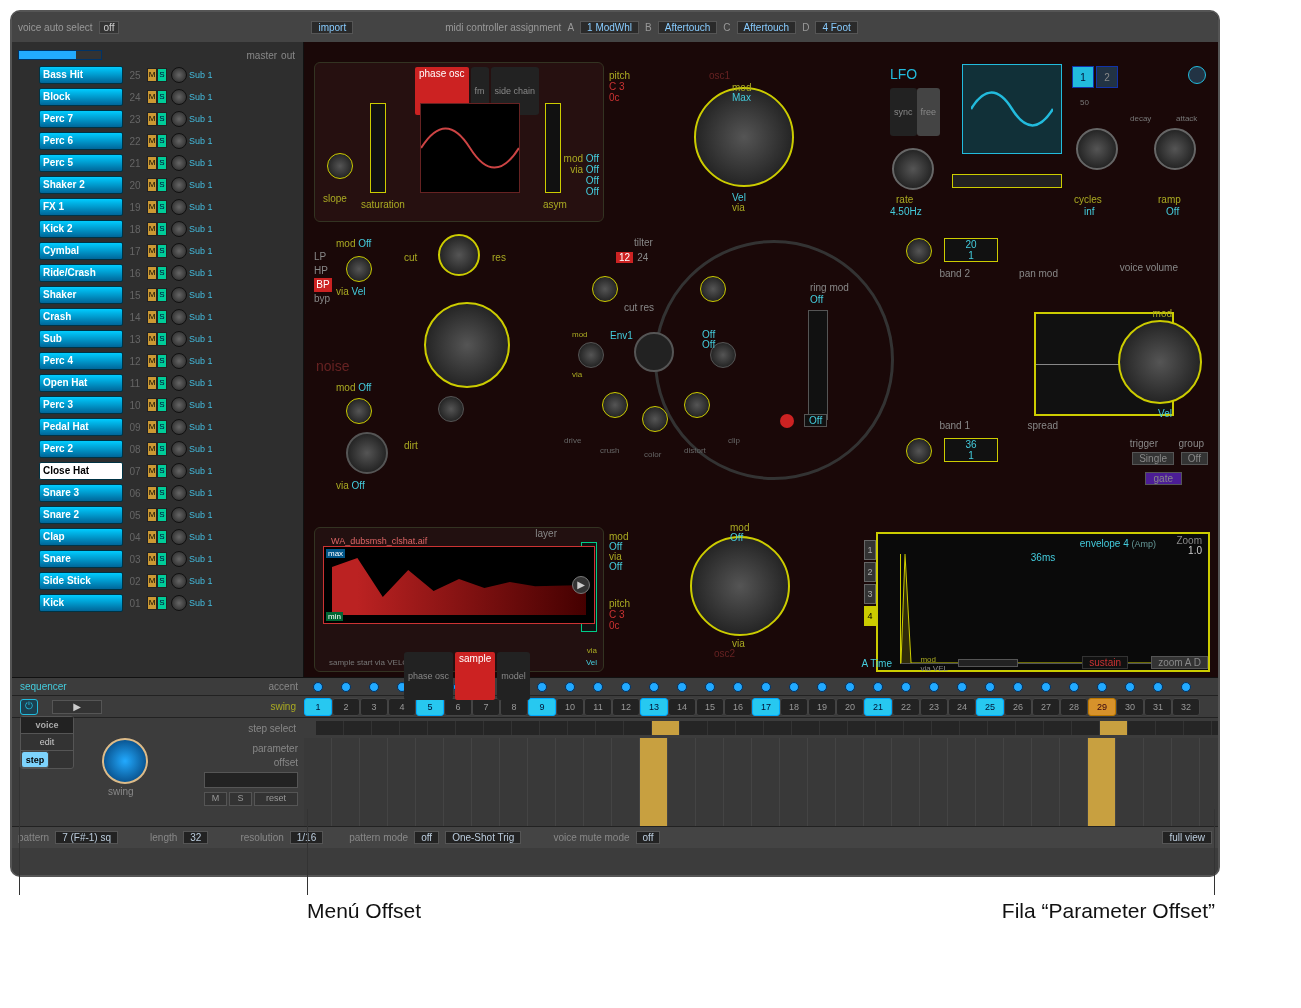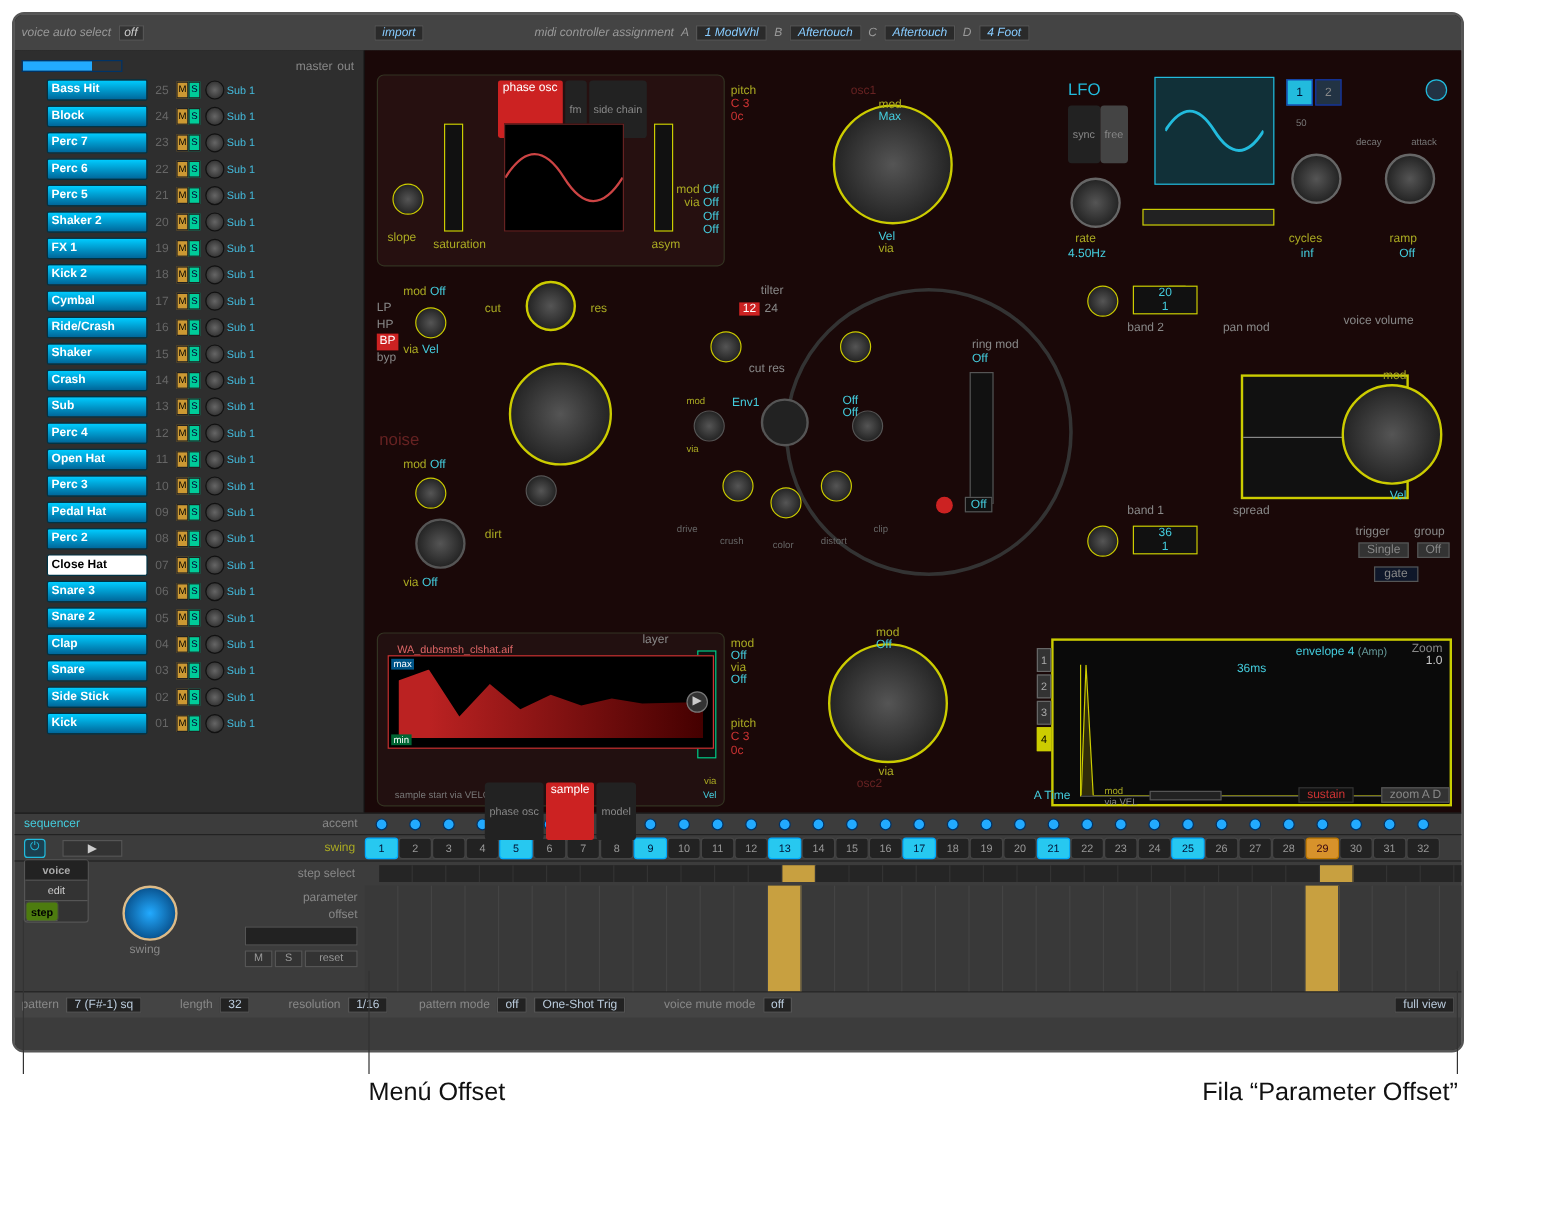--- a/index.html
+++ b/index.html
@@ -1,18 +1,18 @@
 <!DOCTYPE html>
 <html><head>
 <meta charset="utf-8">
 <style>
 * { margin:0; padding:0; box-sizing:border-box; font-family:Arial,Helvetica,sans-serif; }
 body { background:#fff; width:1301px; }
 .ultrabeat { width:1210px; height:867px; background:linear-gradient(#1a1a1a,#2a2a2a); border:2px solid #555; border-radius:10px; position:relative; color:#888; font-size:10px; overflow:hidden; margin:10px 0 0 10px;}
-.topbar { height:30px; background:#444; display:flex; align-items:center; font-size:10px; gap:6px; padding:0 6px;font-style:italic; }
+.topbar { height:30px; background:#444; display:flex; align-items:center; font-size:10px; gap:6px; padding:0 6px; }
 .topbar .lbl { color:#999; }
 .topbar .val { color:#ccc; background:#333; padding:0 4px; border:1px solid #555;}
 .topbar .drop { background:#2a2a2a; color:#8cf; padding:0 6px; border:1px solid #555;}
 .mainrow { display:flex; height:635px; }
 .voicelist { width:292px; background:#2e2e2e; border-right:1px solid #111; padding:4px 0 0 6px; }
 .masterrow { display:flex; align-items:center; height:18px; }
 .masterrow .spacer{ flex:1; }
 .vlrow { display:flex; align-items:center; height:22px; gap:2px; }
 .vlname { width:84px; height:18px; background:linear-gradient(#0cf,#069); color:#fff; font-size:10px; font-weight:bold; padding:2px 3px; border-radius:2px; border:1px solid #003344; overflow:hidden; white-space:nowrap;margin-left:21px;}
 .vlname.sel { background:#fff; color:#000; }
@@ -66,21 +66,21 @@
 .selectrow .slabel{width:292px;text-align:right;color:#888;padding-right:8px;}
 .selstrip{flex:1;height:14px;background:#252525;position:relative;}
 .selstrip .sgrid{position:absolute;inset:0;display:flex;}
 .selstrip .sg{width:28px;border-right:1px solid #333;height:100%;}
 .selstrip .sg.hi{background:#c8a040;}
 .offsetarea{display:flex;height:88px;}
 .offsetarea .left{width:182px;position:relative;}
 .offsetarea .modepanel{position:absolute;left:8px;top:-22px;width:54px;background:#333;border:1px solid #555;border-radius:3px;}
 .offsetarea .moderow{height:17px;font-size:9px;text-align:center;line-height:17px;color:#ccc;border-bottom:1px solid #555;}
 .offsetarea .moderow.voice{background:#222;color:#aaa;font-weight:bold;}
-.offsetarea .moderow.step{background:#4d7c0f;color:#000;font-weight:bold;}
+.offsetarea .moderow.step{background:#7dd3fc;color:#000;font-weight:bold;}
 .offsetarea .swknob{position:absolute;left:90px;top:0px;width:46px;height:46px;border-radius:50%;background:radial-gradient(#2af,#036);border:2px solid #db8;}
 .offsetarea .mid{width:110px;text-align:right;padding-right:6px;}
 .offsetarea .mid .plabel{height:34px;color:#888;line-height:14px;padding-top:4px;}
 .offsetarea .mid .dropdown{height:16px;background:#222;border:1px solid #555;margin-left:10px;}
 .offsetarea .mid .msr{height:16px;display:flex;gap:2px;margin:4px 0 0 10px;}
 .offsetarea .mid .msr span{flex:1;height:14px;background:#333;border:1px solid #555;font-size:9px;text-align:center;color:#999;}
 .offsetarea .lane{flex:1;background:#393939;position:relative;}
 .offsetarea .lane .lgrid{position:absolute;inset:0;display:flex;}
 .offsetarea .lane .lg{width:28px;border-right:1px solid #444;height:100%;}
 .offsetarea .lane .lg.hi{background:#c8a040;}
@@ -520,21 +520,21 @@
         <div class="lbl-c">36</div>
         <div class="lbl-c">1</div>
       </div>
       <div class="bigknob volknob" style="width:84px;height:84px;right:16px;top:278px;"></div>
       <div style="position:absolute;right:46px;top:266px;" class="lbl-y">mod</div>
       <div style="position:absolute;right:46px;top:366px;" class="lbl-c">Vel</div>
       <div style="position:absolute;right:60px;top:396px;">trigger</div>
       <div style="position:absolute;right:14px;top:396px;">group</div>
       <div style="position:absolute;right:44px;top:410px;background:#333;border:1px solid #555;padding:0 6px;">Single</div>
       <div style="position:absolute;right:10px;top:410px;background:#333;border:1px solid #555;padding:0 6px;">Off</div>
-      <div style="position:absolute;right:36px;top:430px;background:#0f172a;border:1px solid #555;padding:0 8px;">gate</div>
+      <div style="position:absolute;right:36px;top:430px;background:#4c1d95;border:1px solid #555;padding:0 8px;">gate</div>
 
       <div class="panel layerpanel">
         <div style="position:absolute;right:46px;top:0;">layer</div>
         <div style="position:absolute;right:6px;top:14px;width:16px;height:90px;background:#111;border:1px solid #0c8;"></div>
         <div style="position:absolute;left:16px;top:8px;width:190px;color:#d66;font-size:9px;">WA_dubsmsh_clshat.aif</div>
         <div class="sampimg">
             <div class="wf"></div>
           <span style="position:absolute;left:2px;top:2px;font-size:8px;background:#058;color:#fff;padding:0 2px;">max</span>
           <span style="position:absolute;left:2px;bottom:2px;font-size:8px;background:#063;color:#fff;padding:0 2px;">min</span>
           <span style="position:absolute;right:4px;top:50%;transform:translateY(-50%);width:18px;height:18px;border-radius:50%;background:#333;border:1px solid #777;color:#ccc;text-align:center;line-height:16px;">▶</span>

